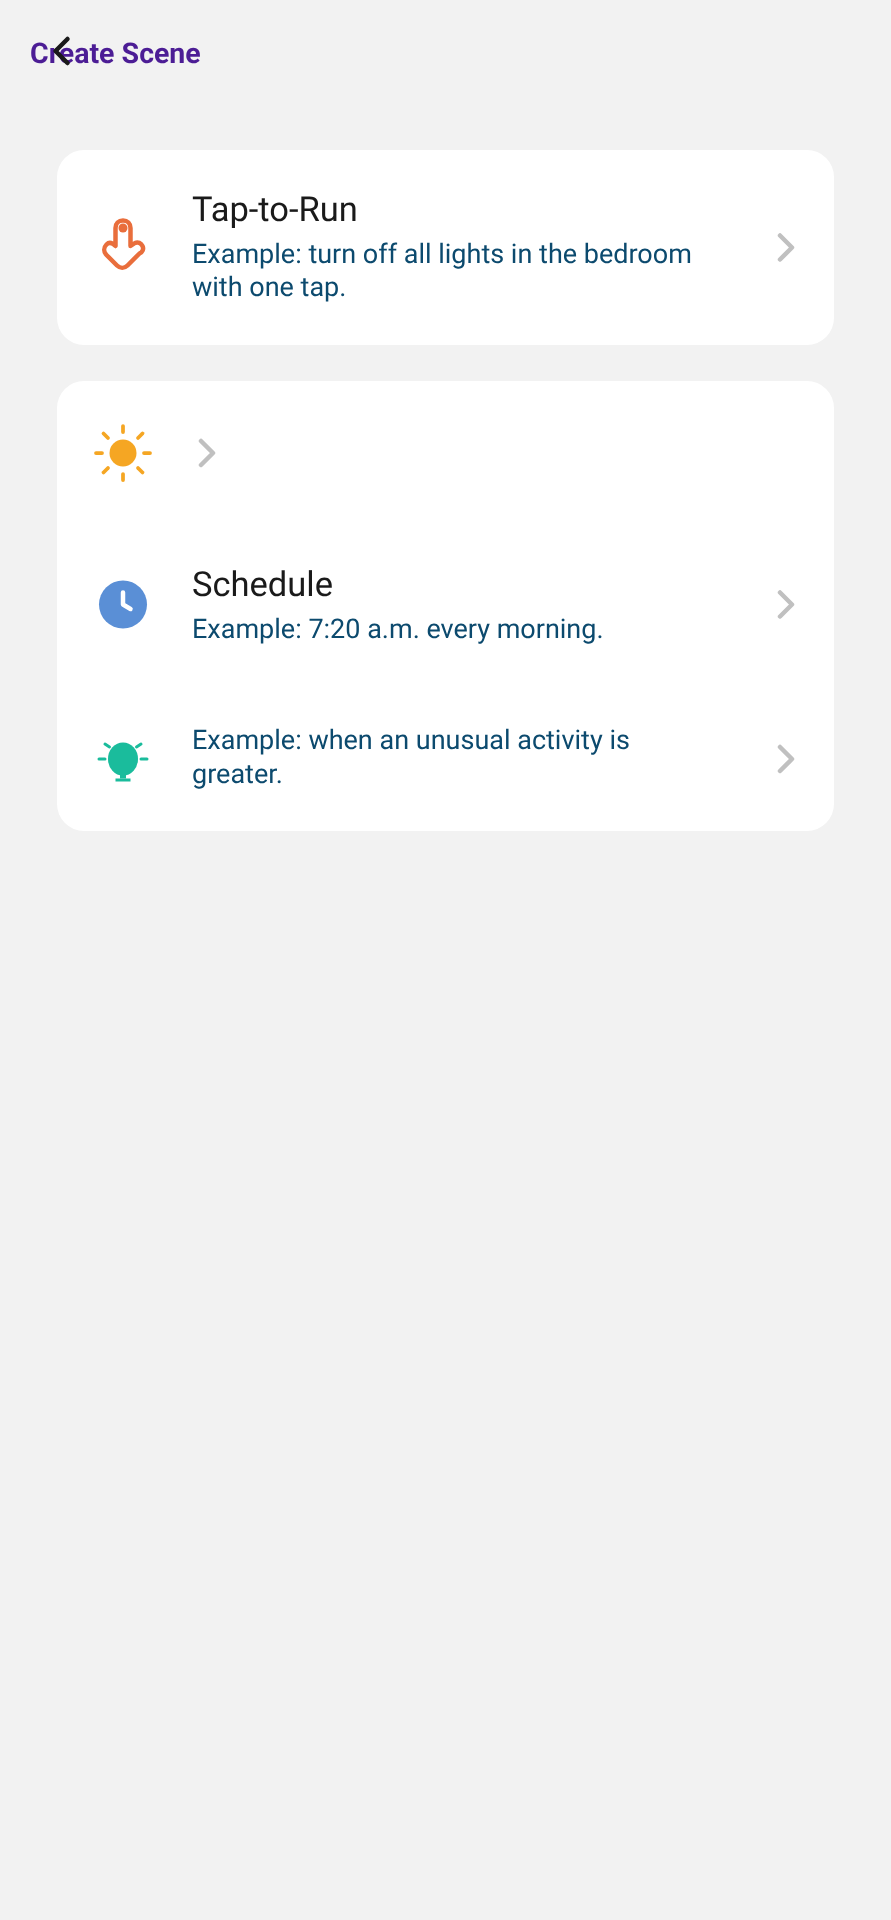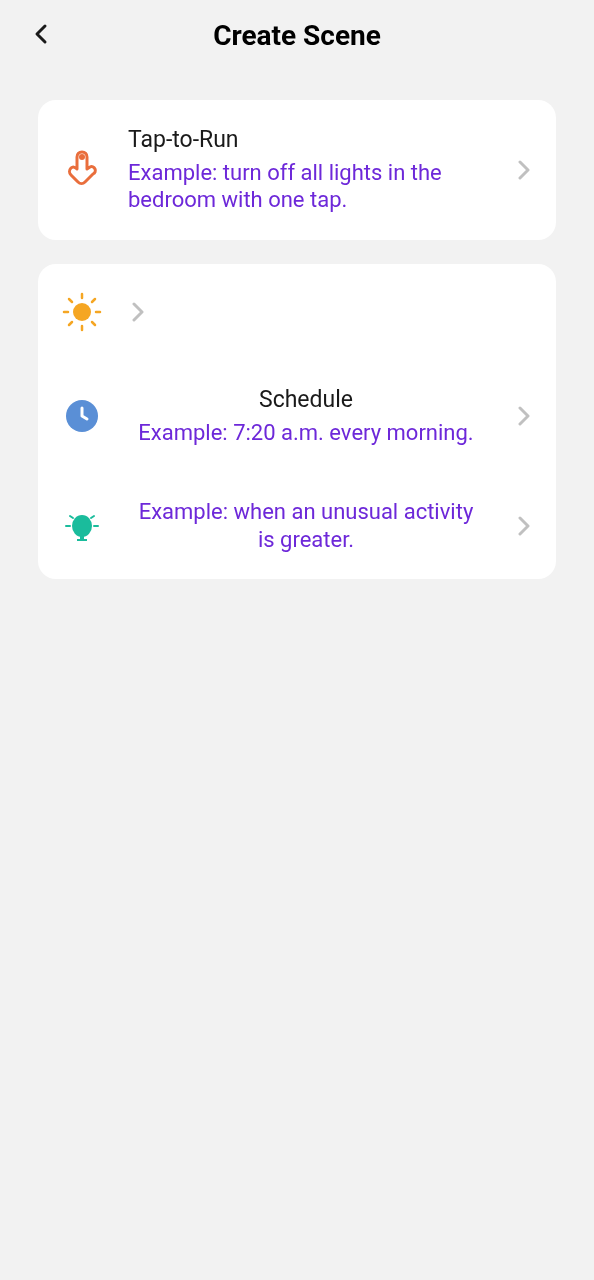--- a/index.html
+++ b/index.html
@@ -27,24 +27,23 @@
       top: 22px;
       cursor: pointer;
       width: 24px;
       height: 24px;
       display: flex;
       align-items: center;
       justify-content: center;
     }
     .page-title {
       width: 100%;
-      text-align: center;
-      font-size: 28px;
+      font-size: 19px;
       font-weight: 700;
-      color: #000000;
+      color: #4c1d95;
     }
     .content {
       padding: 30px 38px 0 38px;
     }
     .card {
       background: #ffffff;
       border-radius: 18px;
       margin-bottom: 24px;
       overflow: hidden;
     }
@@ -69,35 +68,34 @@
       padding-right: 30px;
     }
     .row-title {
       font-size: 23px;
       font-weight: 400;
       color: #1a1a1a;
       margin-bottom: 4px;
       line-height: 1.25;
     }
     .row-subtitle {
-      font-size: 22px;
-      color: #6d28d9;
+      font-size: 18px;
+      color: #0c4a6e;
       line-height: 1.25;
     }
     .chevron {
       flex-shrink: 0;
       width: 20px;
       height: 20px;
       display: flex;
       align-items: center;
       justify-content: center;
     }
     .multi-card .row + .row {
       padding-top: 26px;
-      text-align: center;
     }
   </style>
 </head>
 <body>
 
 <div class="header">
   <div class="back-button">
     <svg width="24" height="24" viewBox="0 0 24 24" fill="none">
       <path d="M15 4 L7 12 L15 20" stroke="#1a1a1a" stroke-width="3" stroke-linecap="round" stroke-linejoin="round"></path>
     </svg>

